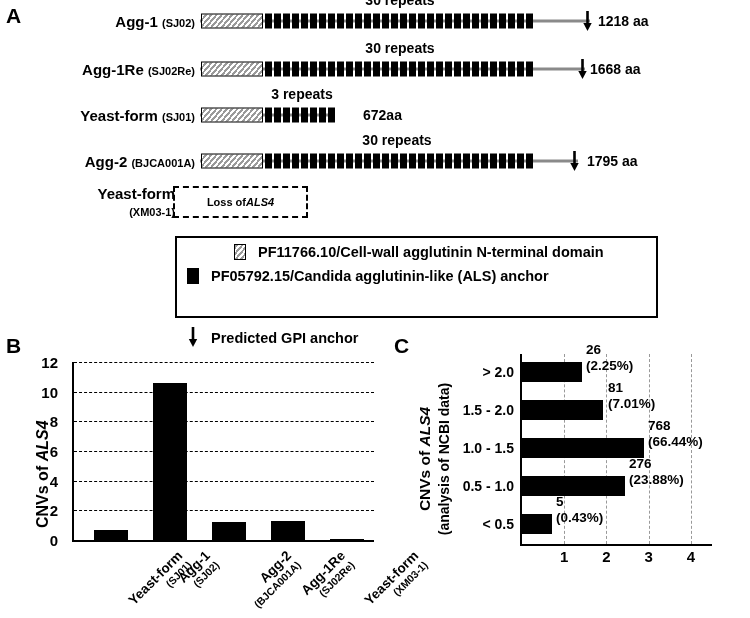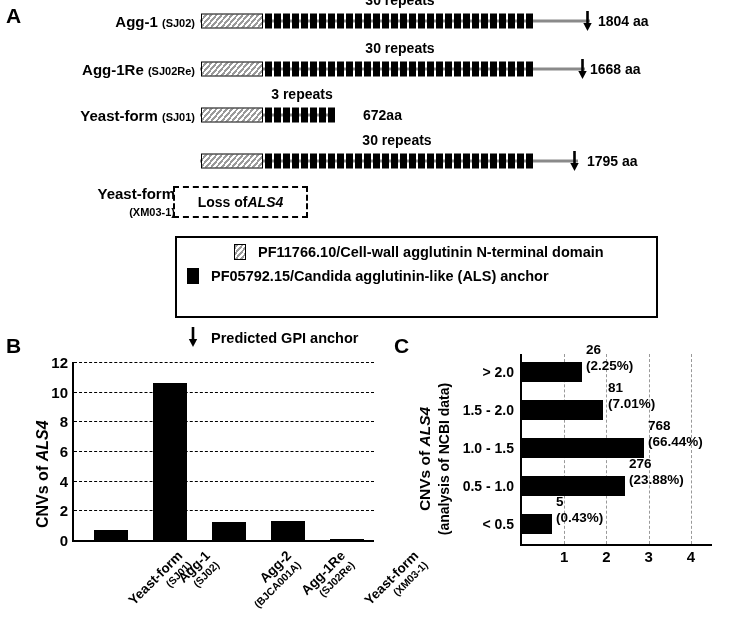--- a/index.html
+++ b/index.html
@@ -93,21 +93,21 @@
     transform: translateY(-50%);
     width: 9px;
     height: 20px;
   }
   .lossBox {
     position: absolute;
     border: 2px dashed #000;
     display: flex;
     align-items: center;
     justify-content: center;
-    font-size: 14px;
+    font-size: 11px;
     font-weight: bold;
     box-sizing: border-box;
   }
   .lossBox em { font-style: italic; }
   .legendBox {
     position: absolute;
     border: 2px solid #000;
     box-sizing: border-box;
   }
   .legendRow {
@@ -157,21 +157,21 @@
   }
   .gridB {
     position: absolute;
     left: 0;
     width: 100%;
     border-top: 1.5px dashed #000;
   }
   .ytickB {
     position: absolute;
     right: 100%;
-    margin-right: 6px;
+    margin-right: 16px;
     transform: translateY(-50%);
     font-size: 15px;
     font-weight: bold;
   }
   .barB {
     position: absolute;
     background: #000;
     bottom: 0;
   }
   .xlabB {
@@ -288,21 +288,21 @@
         <i></i>
         <i></i>
         <i></i>
         <i></i>
     </div>
     <div class="repLabel" style="left:265px; width:270px; top:-14px;">30 repeats</div>
     <svg class="gpi" style="left:583px;" viewBox="0 0 9 20">
       <rect x="3.2" y="0" width="2.6" height="14" fill="#000"></rect>
       <polygon points="0.3,12 8.7,12 4.5,20" fill="#000"></polygon>
     </svg>
-    <div class="aaLabel" style="left:598px;">1804 aa</div>
+    <div class="aaLabel" style="left:598px;">1218 aa</div>
   </div>
 
   <div class="constructRow" style="left:0px; top:54px; width:750px;">
     <div class="cName" style="right:555px;">
       <span>Agg-1Re</span>
       <span class="sub">(SJ02Re)</span>
     </div>
     <div class="backbone" style="left:200px; width:385px;"></div>
     <div class="nterm" style="left:201px; width:62px;"></div>
     <div class="repeats" style="left:265px;">
@@ -360,20 +360,24 @@
         <i></i>
         <i></i>
         <i></i>
         <i></i>
     </div>
     <div class="repLabel" style="left:252px; width:100px; top:-14px;">3 repeats</div>
     <div class="aaLabel" style="left:363px;">672aa</div>
   </div>
 
   <div class="constructRow" style="left:0px; top:146px; width:750px;">
+    <div class="cName" style="right:555px;">
+      <span>Agg-2</span>
+      <span class="sub">(BJCA001A)</span>
+    </div>
     <div class="backbone" style="left:200px; width:378px;"></div>
     <div class="nterm" style="left:201px; width:62px;"></div>
     <div class="repeats" style="left:265px;">
       <i></i>
         <i></i>
         <i></i>
         <i></i>
         <i></i>
         <i></i>
         <i></i>

